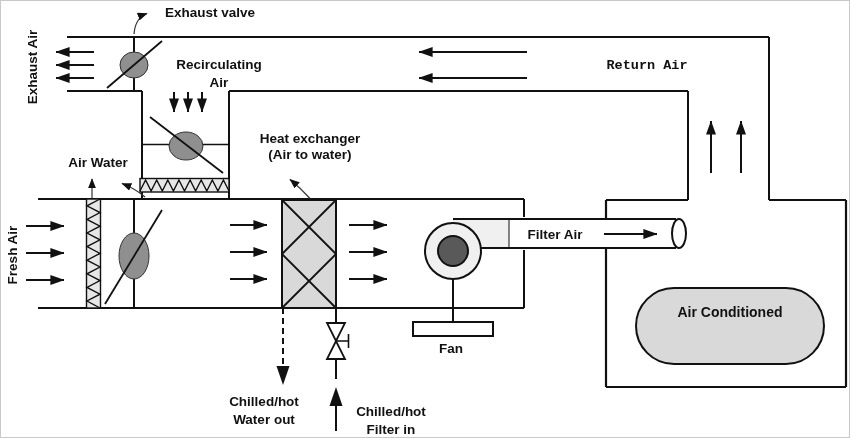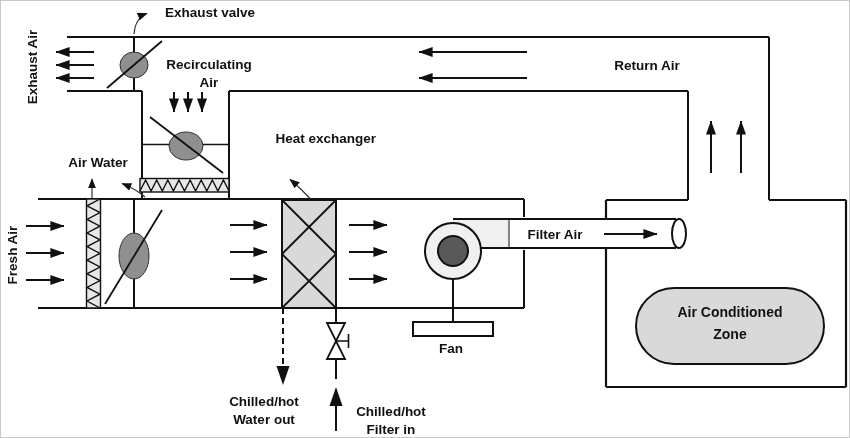--- a/index.html
+++ b/index.html
@@ -7,21 +7,21 @@
     position:relative;width:850px;height:438px;background:#ffffff;
     border:1px solid #c9c9c9;box-sizing:border-box;overflow:hidden;
     font-family:"Liberation Sans",sans-serif;
   }
   #diagram-svg{position:absolute;left:0;top:0;}
   .lbl{
     position:absolute;font-weight:bold;font-size:13.5px;line-height:18px;
     color:#111;text-align:center;
   }
   .lbl span{display:block;}
-  .lbl.tight{line-height:16px;text-align:right;}
+  .lbl.tight{line-height:16px;}
   .rot{transform:rotate(-90deg);}
   .zone-lbl{font-size:14px;line-height:22px;}
   .left-align{text-align:left;}
 </style>
 </head>
 <body>
 
 <div id="stage">
 
   <svg id="diagram-svg" width="850" height="438" viewBox="0 0 850 438">
@@ -194,48 +194,48 @@
   </div>
 
   <div class="lbl rot" style="left:-28px;top:245px;width:80px;">
     <span>Fresh Air</span>
   </div>
 
   <div class="lbl left-align" style="left:164px;top:3px;width:120px;">
     <span>Exhaust valve</span>
   </div>
 
-  <div class="lbl" style="left:150px;top:55px;width:116px;">
+  <div class="lbl" style="left:160px;top:55px;width:116px;">
     <span>Recirculating</span>
     <span>Air</span>
   </div>
 
   <div class="lbl" style="left:47px;top:153px;width:100px;">
     <span>Air Water</span>
   </div>
 
   <div class="lbl tight" style="left:243px;top:130px;width:132px;">
     <span>Heat exchanger</span>
-  </div>
-
-  <div class="lbl" style="left:596px;top:56px;width:100px;">
+    <span>(Air to water)</span>
+  </div>
+
+  <div class="lbl" style="left:596px;top:56px;width:100px;font-family:Liberation Mono, monospace;">
     <span>Return Air</span>
   </div>
 
   <div class="lbl" style="left:508px;top:225px;width:92px;">
     <span>Filter Air</span>
   </div>
 
   <div class="lbl" style="left:420px;top:339px;width:60px;">
     <span>Fan</span>
   </div>
 
   <div class="lbl zone-lbl" style="left:639px;top:300px;width:180px;">
     <span>Air Conditioned</span>
-    <span>Zone</span>
   </div>
 
   <div class="lbl" style="left:213px;top:392px;width:100px;">
     <span>Chilled/hot</span>
     <span>Water out</span>
   </div>
 
   <div class="lbl" style="left:340px;top:402px;width:100px;">
     <span>Chilled/hot</span>
     <span>Filter in</span>

